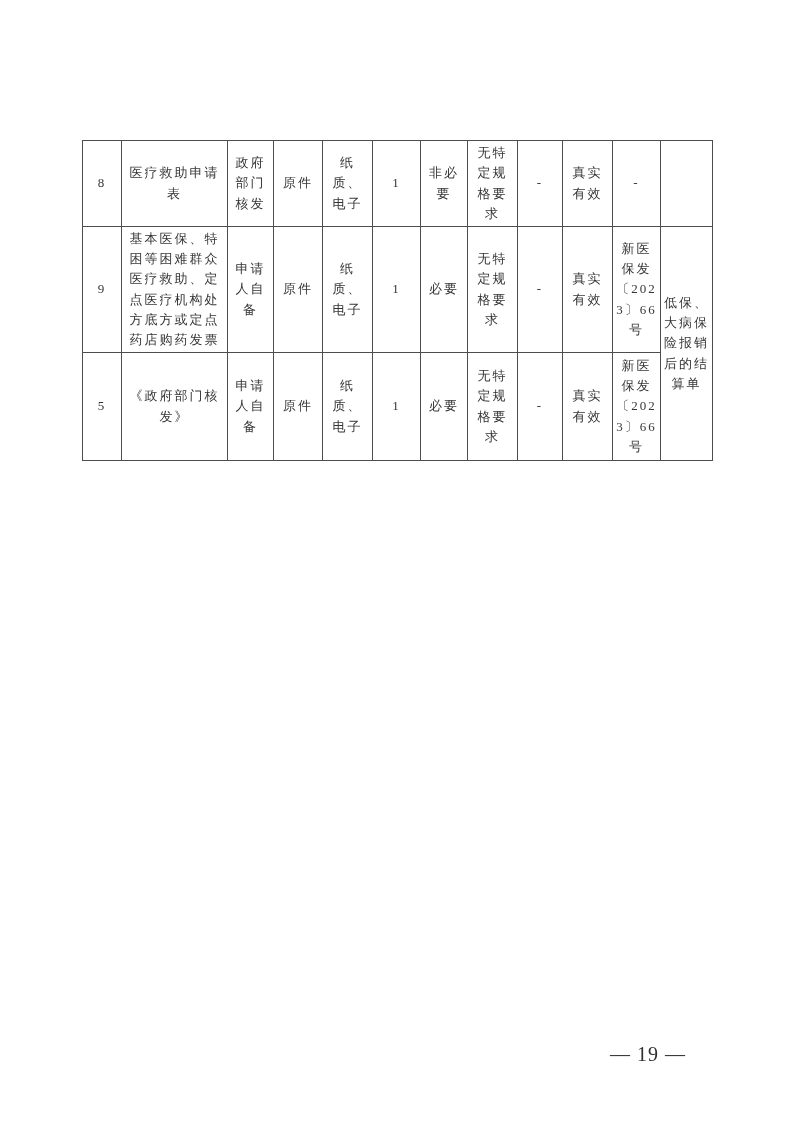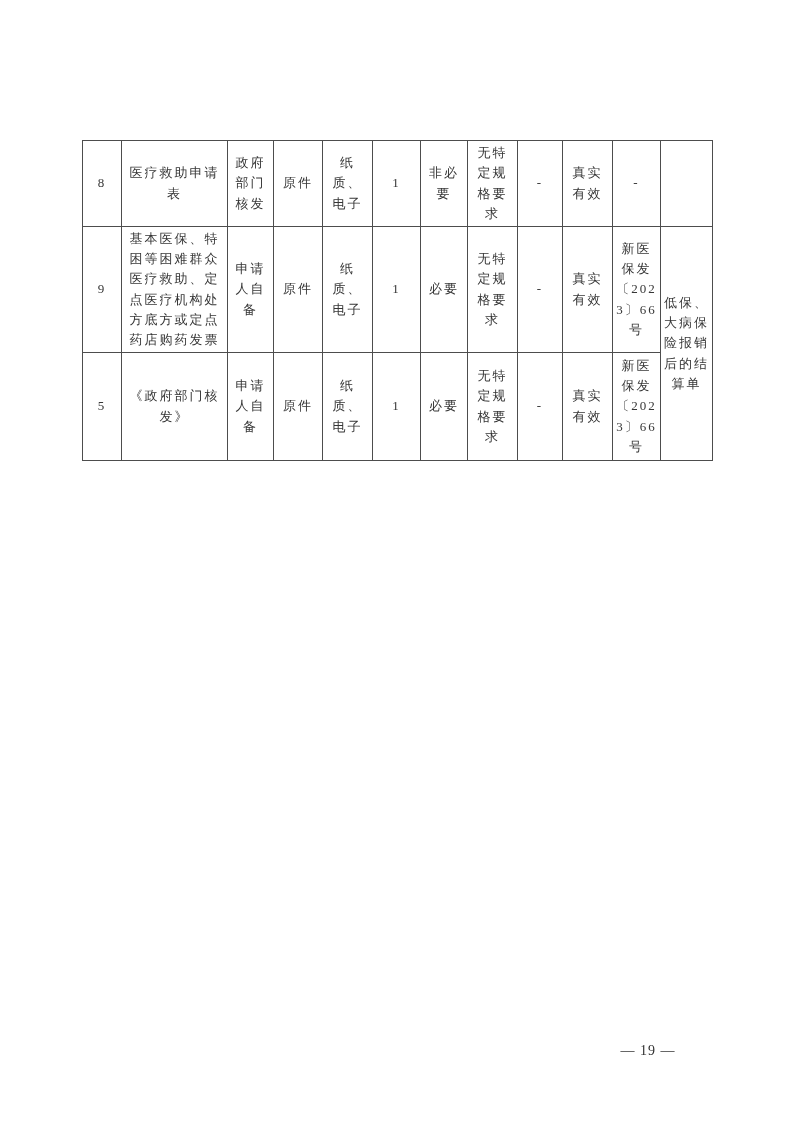--- a/index.html
+++ b/index.html
@@ -34,21 +34,21 @@
     word-break: break-all;
   }
   tr.row-8  { height: 86px; }
   tr.row-9  { height: 126px; }
   tr.row-10 { height: 108px; }
   .pageno {
     position: absolute;
     left: 598px; top: 1043px;
     width: 100px;
     text-align: center;
-    font-size: 14px;
+    font-size: 20px;
     color: #303030;
     letter-spacing: 1px;
     white-space: nowrap;
   }
 </style>
 </head>
 <body>
 
 <div class="page">
 

